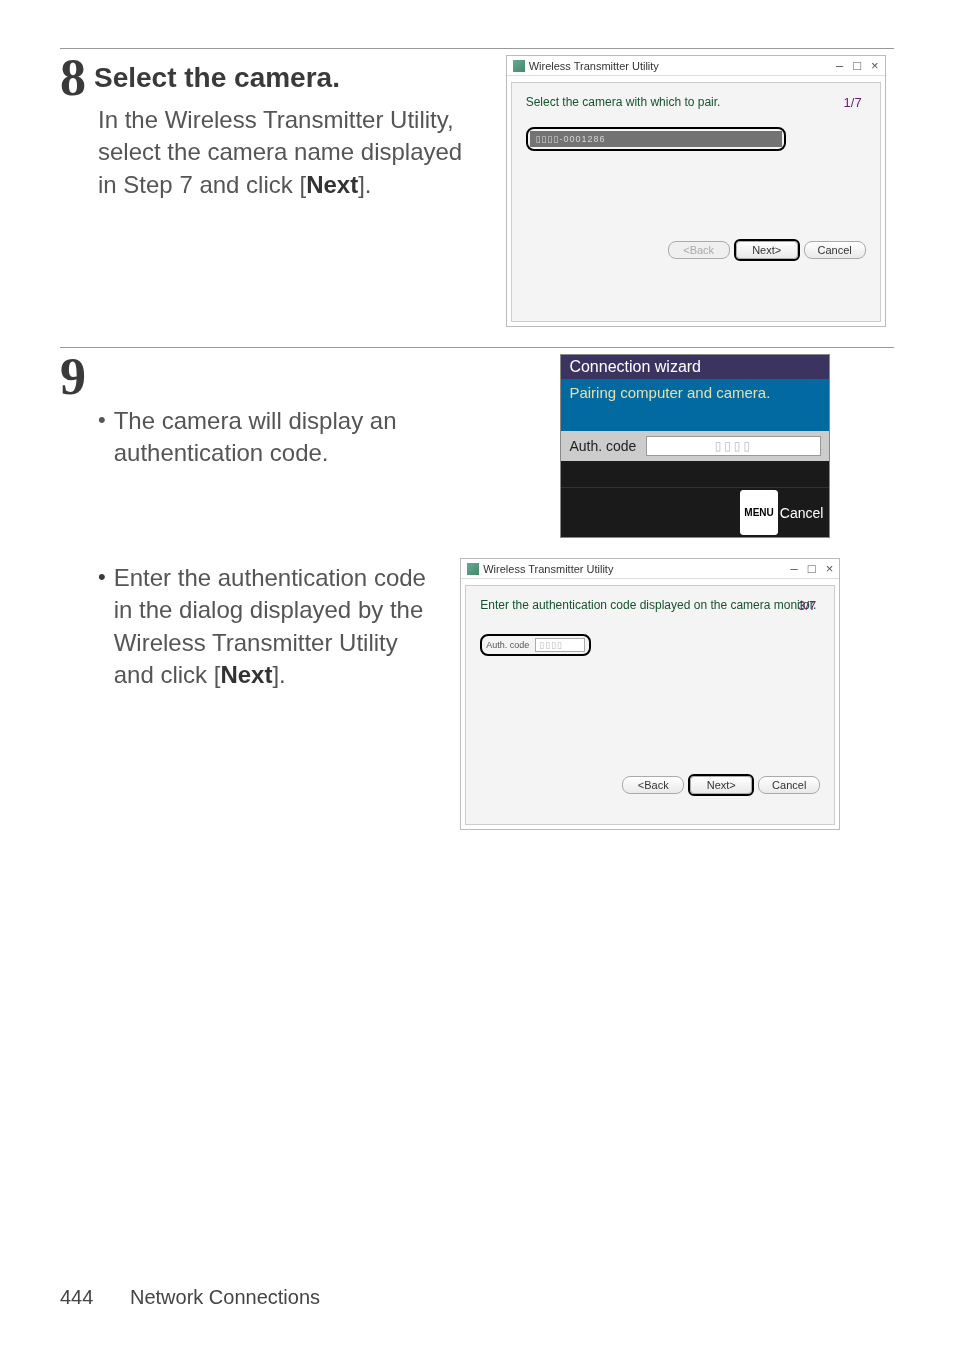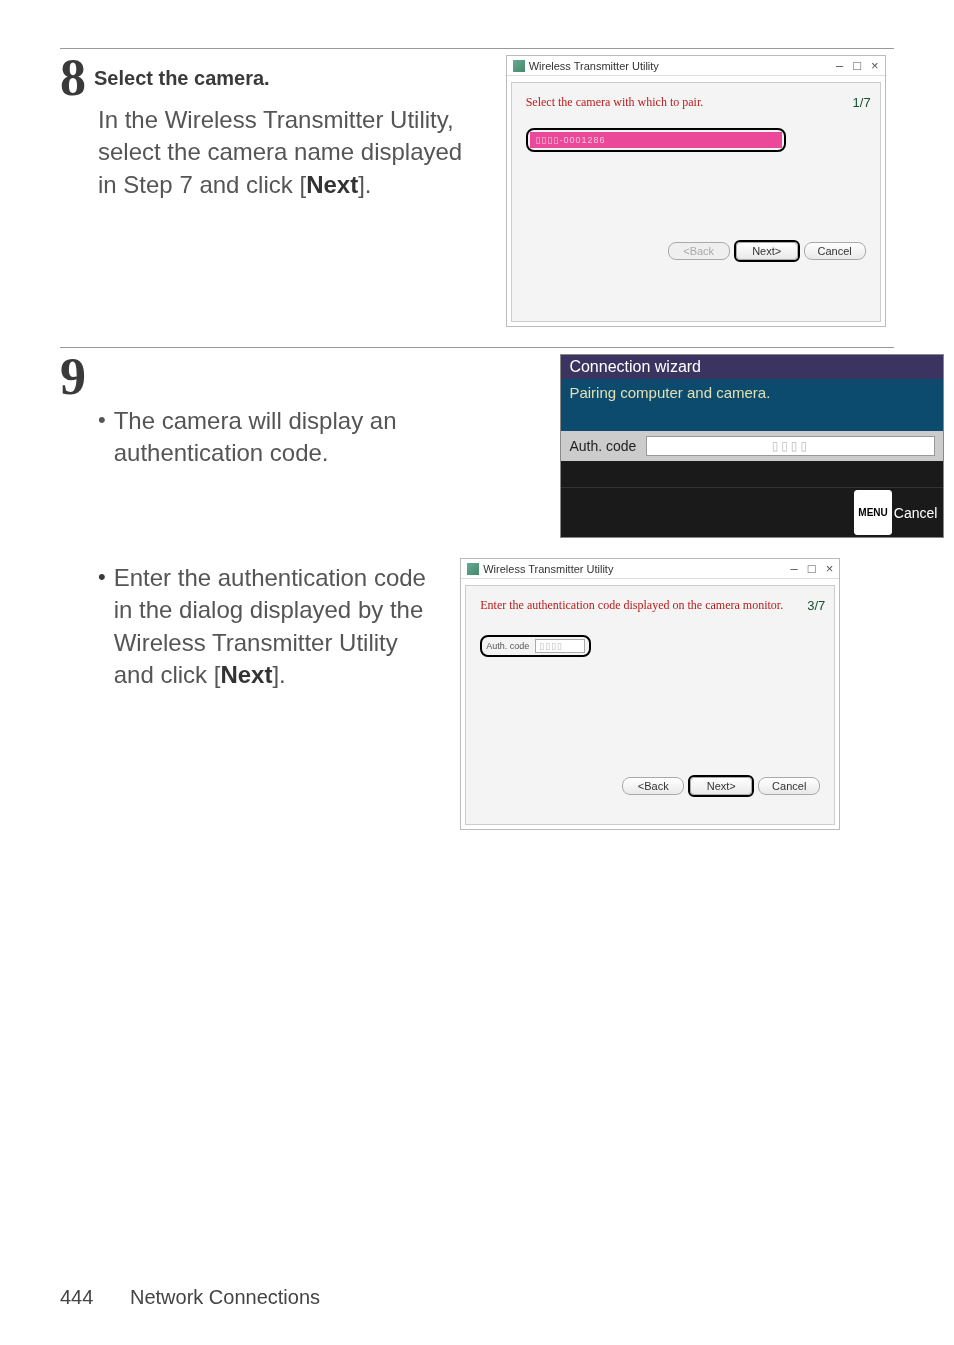--- a/index.html
+++ b/index.html
@@ -38,21 +38,21 @@
       font-family: Georgia, "Times New Roman", serif;
       font-size: 52px;
       font-weight: bold;
       line-height: 0.9;
       display: inline-block;
       vertical-align: top;
       margin-right: 8px;
     }
     .step-title {
       font-family: -apple-system, "Segoe UI", Arial, sans-serif;
-      font-size: 20px;
+      font-size: 28px;
       font-weight: bold;
       display: inline;
       vertical-align: middle;
     }
     .step-heading {
       display: flex;
       align-items: center;
       margin-bottom: 2px;
     }
     .step-body {
@@ -117,42 +117,42 @@
     }
     .win-inner {
       border: 1px solid #ccc;
       margin: 6px 4px 4px 4px;
       background: #f4f4f4;
       padding: 12px 14px 10px 14px;
       min-height: 240px;
       position: relative;
     }
     .win-msg {
-      font-family: Liberation Serif, serif;
+      font-family: Liberation Sans, sans-serif;
       font-size: 12px;
-      color: #b91c1c;
+      color: #14532d;
       margin-bottom: 18px;
     }
     .page-ind {
       position: absolute;
       top: 12px;
-      right: 9px;
+      right: 18px;
       font-size: 13px;
       font-family: Tahoma, sans-serif;
-      color: #14532d;
+      color: #701a75;
     }
     .cam-item-wrap {
       border: 2.5px solid #000;
       border-radius: 8px;
       padding: 2px;
       width: 260px;
       margin-top: 12px;
     }
     .cam-item {
-      background: #ec4899;
+      background: #737373;
       color: rgba(255,255,255,0.7);
       font-size: 9px;
       padding: 3px 6px;
       letter-spacing: 1px;
     }
     .win-btnrow {
       display: flex;
       justify-content: flex-end;
       gap: 6px;
       margin-top: 90px;
@@ -170,32 +170,32 @@
     .win-btn.disabled {
       color: #aaa;
       background: #efefef;
     }
     .win-btn.highlight {
       outline: 2.5px solid #000;
       border-radius: 4px;
     }
     
     .cam-lcd {
-      width: 384px;
+      width: 270px;
       border: 1px solid #888;
       font-family: Arial, sans-serif;
     }
     .cam-lcd-title {
       background: #3b3360;
       color: #fff;
       font-size: 16px;
       padding: 3px 8px;
     }
     .cam-lcd-sub {
-      background: #0c4a6e;
+      background: #0369a1;
       color: #e0e0b0;
       font-size: 15px;
       padding: 5px 8px 30px 8px;
     }
     .cam-lcd-mid {
       background: #ccc;
       display: flex;
       align-items: center;
       padding: 5px 8px;
       font-size: 14px;

